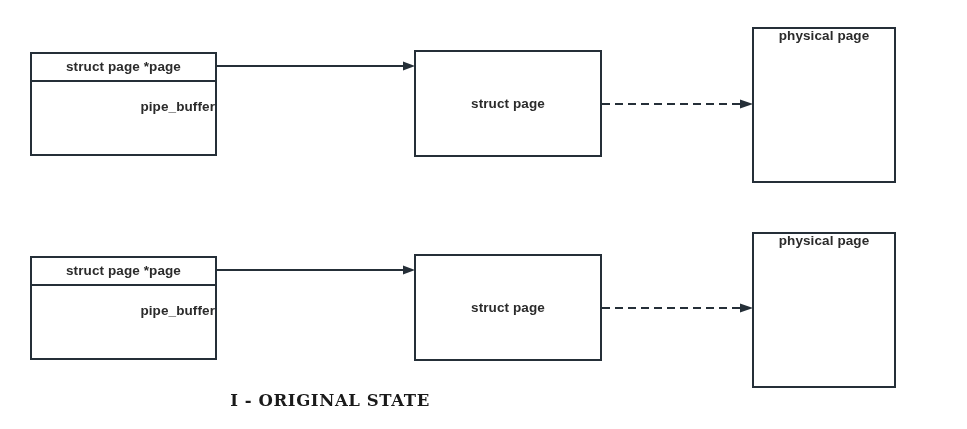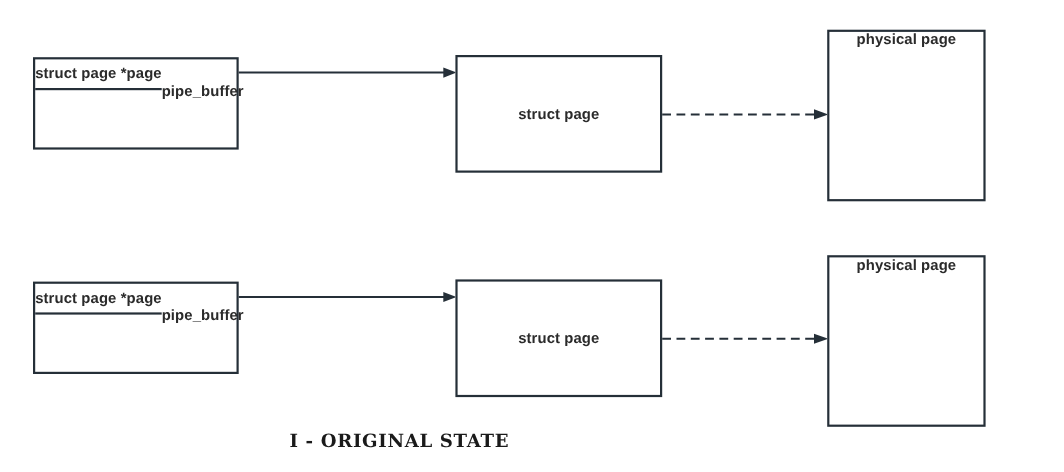--- a/index.html
+++ b/index.html
@@ -27,22 +27,23 @@
   
   .box {
     position: absolute;
     box-sizing: border-box;
     border: 2px solid #252f38;
     background: #ffffff;
   }
 
   .pipe-buffer-box {
     width: 187px;
-    height: 84px;
+    height: 104px;
     display: flex;
+    flex-direction: column;
   }
 
   .pb-header {
     height: 26px;
     flex: 0 0 26px;
     border-bottom: 2px solid #252f38;
     display: flex;
     align-items: center;
     justify-content: center;
   }
@@ -102,21 +103,20 @@
     top: 391px;
     width: 660px;
     text-align: center;
     font-family: "DejaVu Serif", "Liberation Serif", serif;
     font-size: 16.5px;
     font-weight: bold;
     font-variant: small-caps;
     letter-spacing: 0.6px;
     color: #1a1a1a;
     white-space: nowrap;
-    margin-left: 33px;
   }
 </style>
 </head>
 <body>
 
 <div id="diagram-canvas">
 
   <div class="box pipe-buffer-box" style="left:30px; top:52px;">
     <div class="pb-header">
       <span class="box-label">struct page *page</span>

